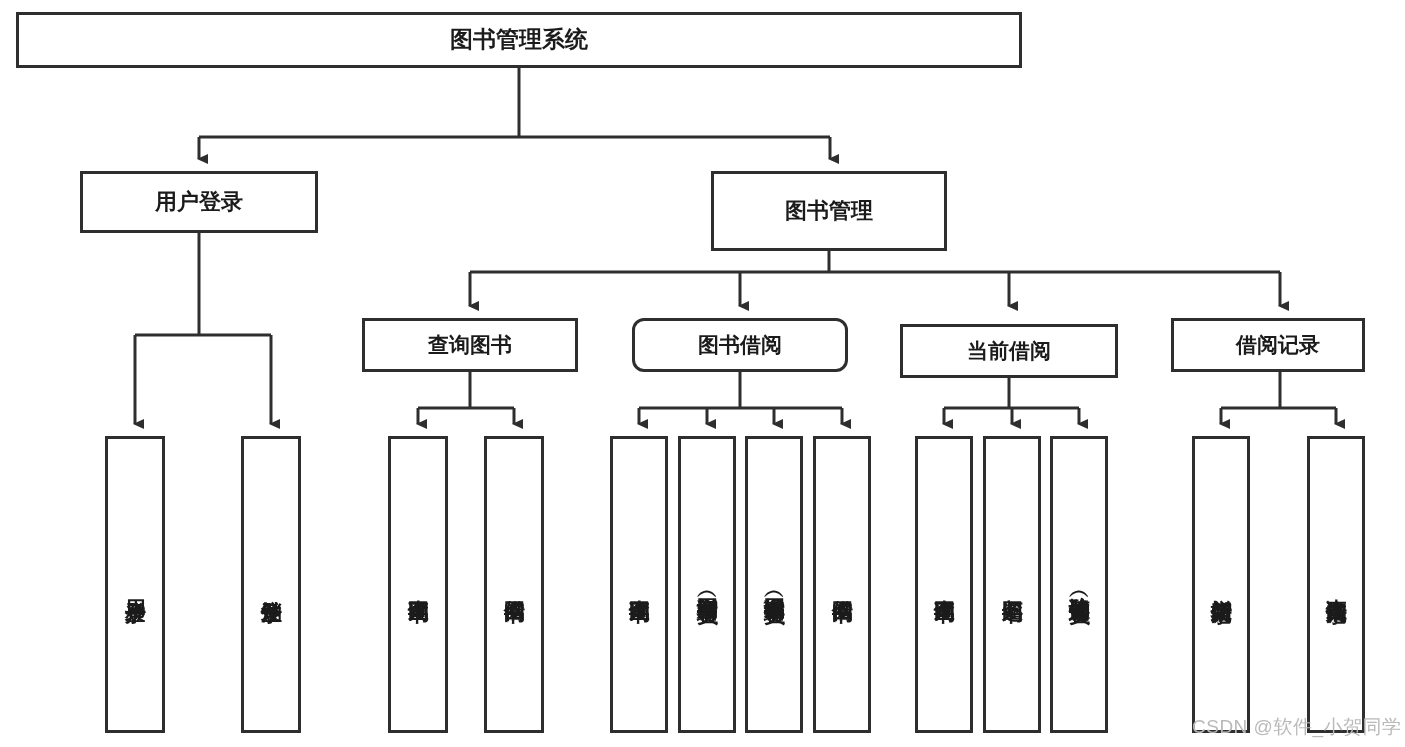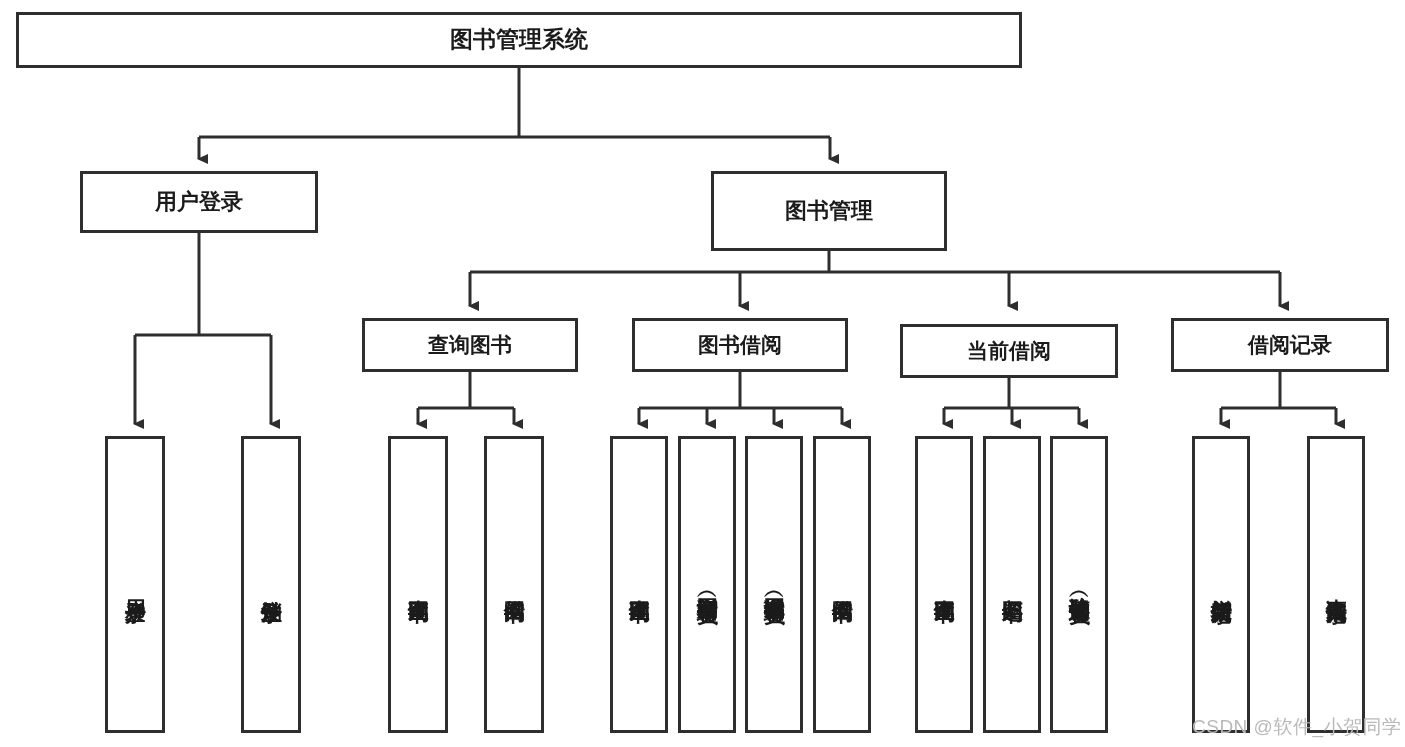--- a/index.html
+++ b/index.html
@@ -115,23 +115,23 @@
       <path d="M1336,408 L1336,424" marker-end="url(#arrow)"></path>
     </g>
   </svg>
 
   <div class="node root" style="left: 16px; top: 12px; width: 1006px; height: 56px;">图书管理系统</div>
 
   <div class="node lvl1" style="left: 80px; top: 171px; width: 238px; height: 62px;">用户登录</div>
   <div class="node lvl1" style="left: 711px; top: 171px; width: 236px; height: 80px;">图书管理</div>
 
   <div class="node lvl2" style="left: 362px; top: 318px; width: 216px; height: 54px;">查询图书</div>
-  <div class="node lvl2" style="left: 632px; top: 318px; width: 216px; height: 54px;">图书借阅</div>
+  <div class="node lvl2" style="left: 632px; top: 318px; width: 216px; height: 54px; border-radius: 12px;">图书借阅</div>
   <div class="node lvl2" style="left: 900px; top: 324px; width: 218px; height: 54px;">当前借阅</div>
-  <div class="node lvl2" style="left: 1171px; top: 318px; width: 218px; height: 54px; padding-left: 20px;">借阅记录</div>
+  <div class="node lvl2" style="left: 1171px; top: 318px; width: 194px; height: 54px; padding-left: 20px;">借阅记录</div>
 
   <div class="node leaf" style="left: 105px; top: 436px; width: 60px; height: 297px;">用户登录</div>
   <div class="node leaf" style="left: 241px; top: 436px; width: 60px; height: 297px;">注销登录</div>
   <div class="node leaf" style="left: 388px; top: 436px; width: 60px; height: 297px;">查询图书</div>
   <div class="node leaf" style="left: 484px; top: 436px; width: 60px; height: 297px;">借阅图书</div>
   <div class="node leaf" style="left: 610px; top: 436px; width: 58px; height: 297px;">查询图书</div>
   <div class="node leaf" style="left: 678px; top: 436px; width: 58px; height: 297px;">新增图书（管理员）</div>
   <div class="node leaf" style="left: 745px; top: 436px; width: 58px; height: 297px;">编辑图书（管理员）</div>
   <div class="node leaf" style="left: 813px; top: 436px; width: 58px; height: 297px;">借阅图书</div>
   <div class="node leaf" style="left: 915px; top: 436px; width: 58px; height: 297px;">查询图书</div>

